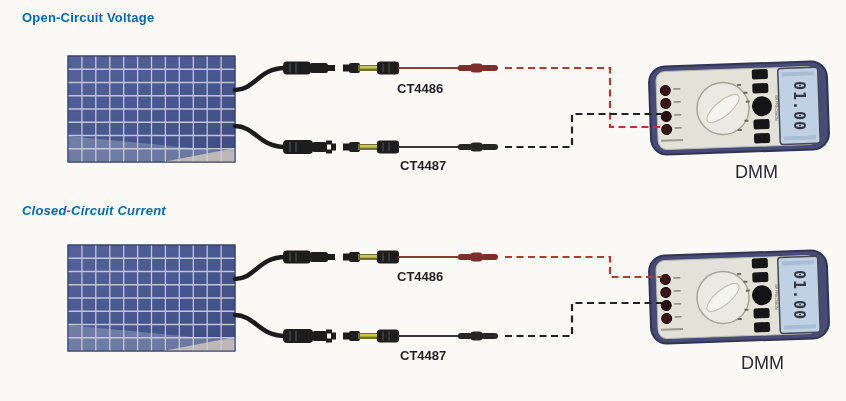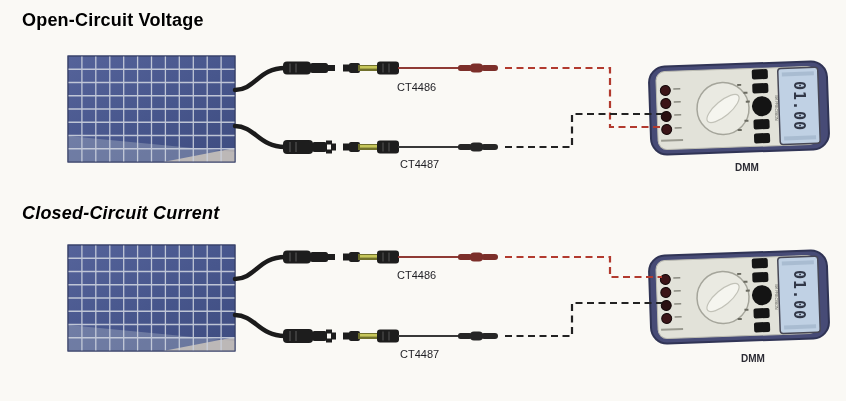--- a/index.html
+++ b/index.html
@@ -3,23 +3,23 @@
 <meta charset="utf-8">
 <style>
   html,body{margin:0;padding:0;}
   body{font-family:"Liberation Sans","DejaVu Sans",sans-serif;background:#ffffff;}
   .canvas{
     position:relative;width:846px;height:401px;overflow:hidden;
     background:#faf9f5;
   }
   .canvas svg{position:absolute;left:0;top:0;}
   .label{position:absolute;color:#1e1e26;white-space:nowrap;}
-  .title{font-size:18px;font-weight:bold;color:#000000;letter-spacing:.2px;}
-  .ct{font-size:11px;font-weight:normal;color:#1f1f24;}
-  .dmm{font-size:10px;font-weight:bold;color:#2b2b33;}
+  .title{font-size:13px;font-weight:bold;color:#0369a1;letter-spacing:.2px;}
+  .ct{font-size:13px;font-weight:bold;color:#1f1f24;}
+  .dmm{font-size:18px;font-weight:normal;color:#2b2b33;}
 </style>
 </head>
 <body>
 
 <div class="canvas">
 
   <svg width="846" height="401" viewBox="0 0 846 401">
     <defs>
       <linearGradient id="pgrad" x1="0" y1="0" x2="1" y2="1">
         <stop offset="0" stop-color="#55639a"></stop>

